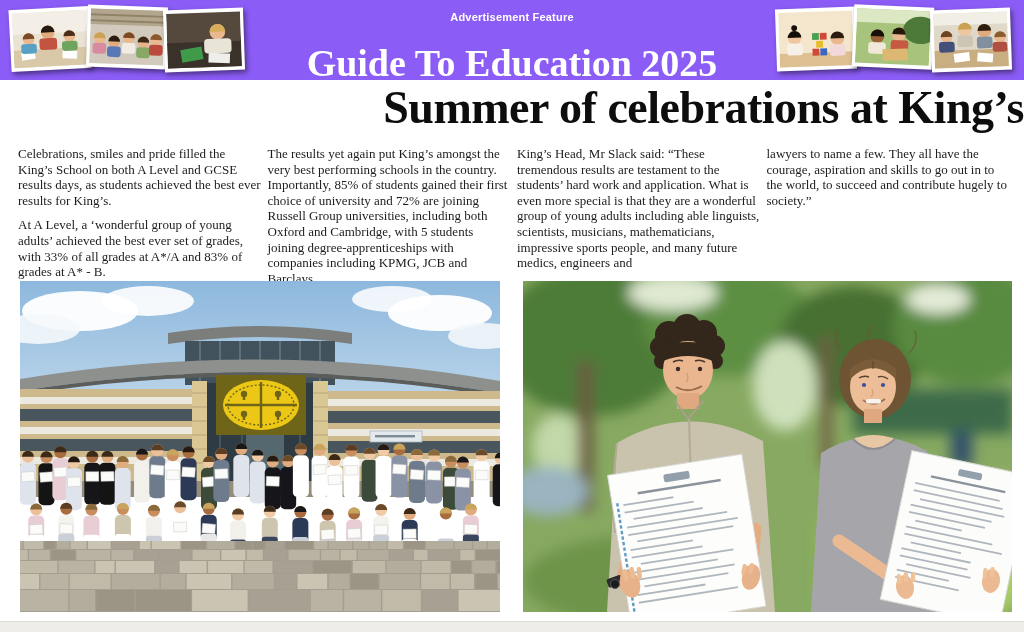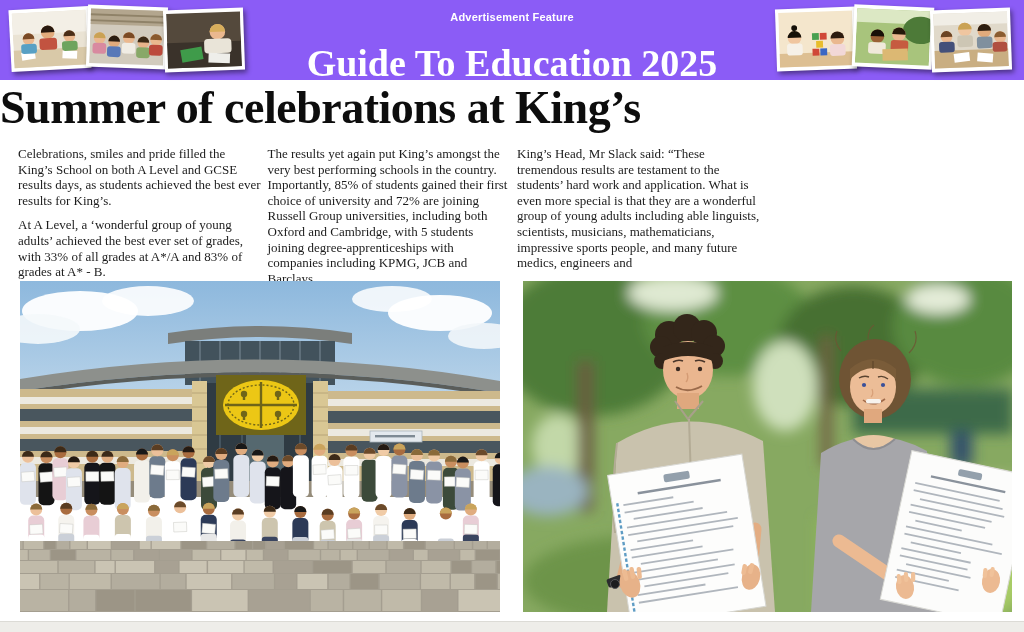--- a/index.html
+++ b/index.html
@@ -10,21 +10,21 @@
   .banner{position:absolute;left:0;top:0;width:1024px;height:80px;background:#8b5cf6;}
   .kicker{position:absolute;top:11px;left:0;width:100%;text-align:center;color:#ffffff;
           font-family:"Liberation Sans",sans-serif;font-weight:bold;font-size:11px;letter-spacing:.2px;}
   .banner-title{position:absolute;top:24px;left:0;width:100%;text-align:center;color:#ffffff;
           font-family:"Liberation Serif",serif;font-weight:bold;font-size:38px;line-height:1;margin-top:20px;}
 
   .mini{position:absolute;background:#fff;padding:3px;box-shadow:2px 3px 5px rgba(0,0,0,.45);}
   .mini svg{display:block;width:74px;height:56px;}
 
   
-  .headline{position:absolute;top:84px;left:0;width:1024px;margin:0;text-align:left;
+  .headline{position:absolute;top:84px;left:0;width:1024px;margin:0;text-align:right;
             font-size:46px;font-weight:bold;color:#0d0d0d;letter-spacing:-.5px;line-height:1.05;}
 
   
   .columns{position:absolute;top:146px;left:18px;width:992px;display:flex;gap:6px;}
   .col{flex:1 1 0;min-width:0;}
   .col p{margin:0 0 9px 0;font-size:13px;line-height:15.6px;color:#1c1c1c;text-align:left;}
 
   
   .photo{position:absolute;top:281px;overflow:hidden;}
   .photo svg{display:block;}
@@ -163,20 +163,21 @@
       <p>Celebrations, smiles and pride filled the King’s School on both A Level and GCSE results days, as students achieved the best ever results for King’s.</p>
       <p>At A Level, a ‘wonderful group of young adults’ achieved the best ever set of grades, with 33% of all grades at A*/A and 83% of grades at A* - B.</p>
     </div>
     <div class="col">
       <p>The results yet again put King’s amongst the very best performing schools in the country. Importantly, 85% of students gained their first choice of university and 72% are joining Russell Group universities, including both Oxford and Cambridge, with 5 students joining degree-apprenticeships with companies including KPMG, JCB and Barclays.</p>
     </div>
     <div class="col">
       <p>King’s Head, Mr Slack said: “These tremendous results are testament to the students’ hard work and application. What is even more special is that they are a wonderful group of young adults including able linguists, scientists, musicians, mathematicians, impressive sports people, and many future medics, engineers and</p>
     </div>
     <div class="col">
+      <p>lawyers to name a few. They all have the courage, aspiration and skills to go out in to the world, to succeed and contribute hugely to society.”</p>
     </div>
   </div>
 
   <figure class="photo photo-left" style="margin:0;">
     <svg viewBox="0 0 480 331" width="480" height="331">
       <defs>
         <linearGradient id="skyL" x1="0" y1="0" x2="0" y2="1">
           <stop offset="0" stop-color="#8db8dd"></stop>
             <stop offset="1" stop-color="#d5e5f1"></stop>
         </linearGradient>

